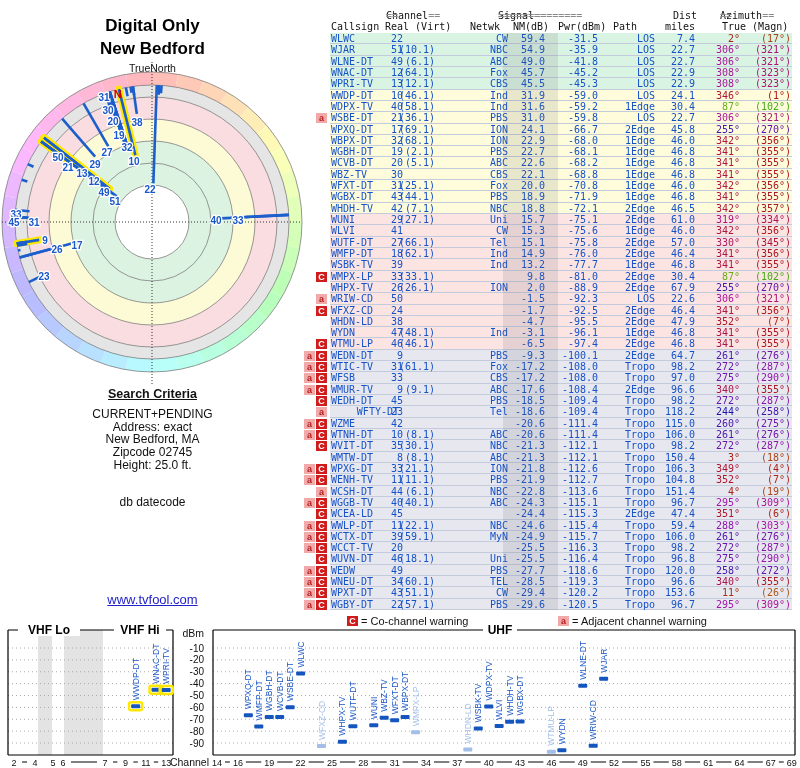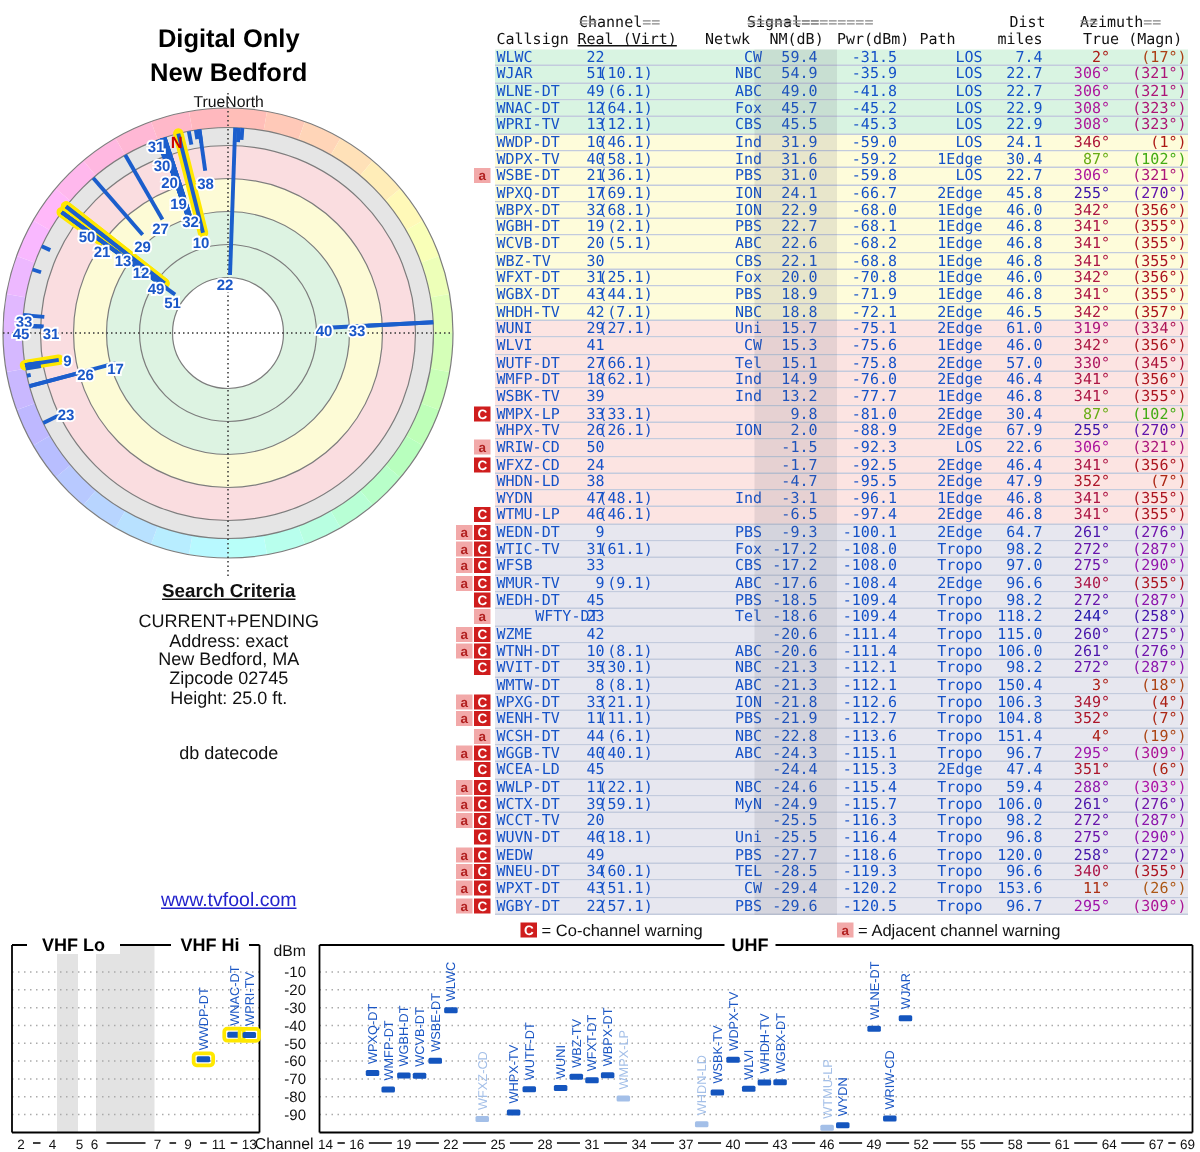--- a/index.html
+++ b/index.html
@@ -197,21 +197,21 @@
   <a class="site">www.tvfool.com</a>
 
   <div class="thead" id="thead1" style="top:10px">
       <span style="left: 86px;"><span class="eq">==</span>Channel<span class="eq">==</span></span>
       <span style="left: 198px;"><span class="eq">========</span>Signal<span class="eq">========</span></span>
       <span style="left: 373px;">Dist</span>
       <span style="left: 420px;"><span class="eq">==</span>Azimuth<span class="eq">==</span></span>
     </div>
   <div class="thead" id="thead2" style="top:21px">
       <span style="left: 31px;">Callsign</span>
-      <span style="left: 85px; text-decoration: underline;">Real (Virt)</span>
+      <span style="left: 85px;">Real (Virt)</span>
       <span style="left: 170px;">Netwk</span>
       <span style="left: 213px;">NM(dB)</span>
       <span style="left: 258px;">Pwr(dBm)</span>
       <span style="left: 313px;">Path</span>
       <span style="left: 365px;">miles</span>
       <span style="left: 422px;">True (Magn)</span>
     </div>
   <div id="rows">
       <div class="trow" style="top: 33px;">
         <div class="rowbg" style="background: rgb(217, 244, 226);"></div>

